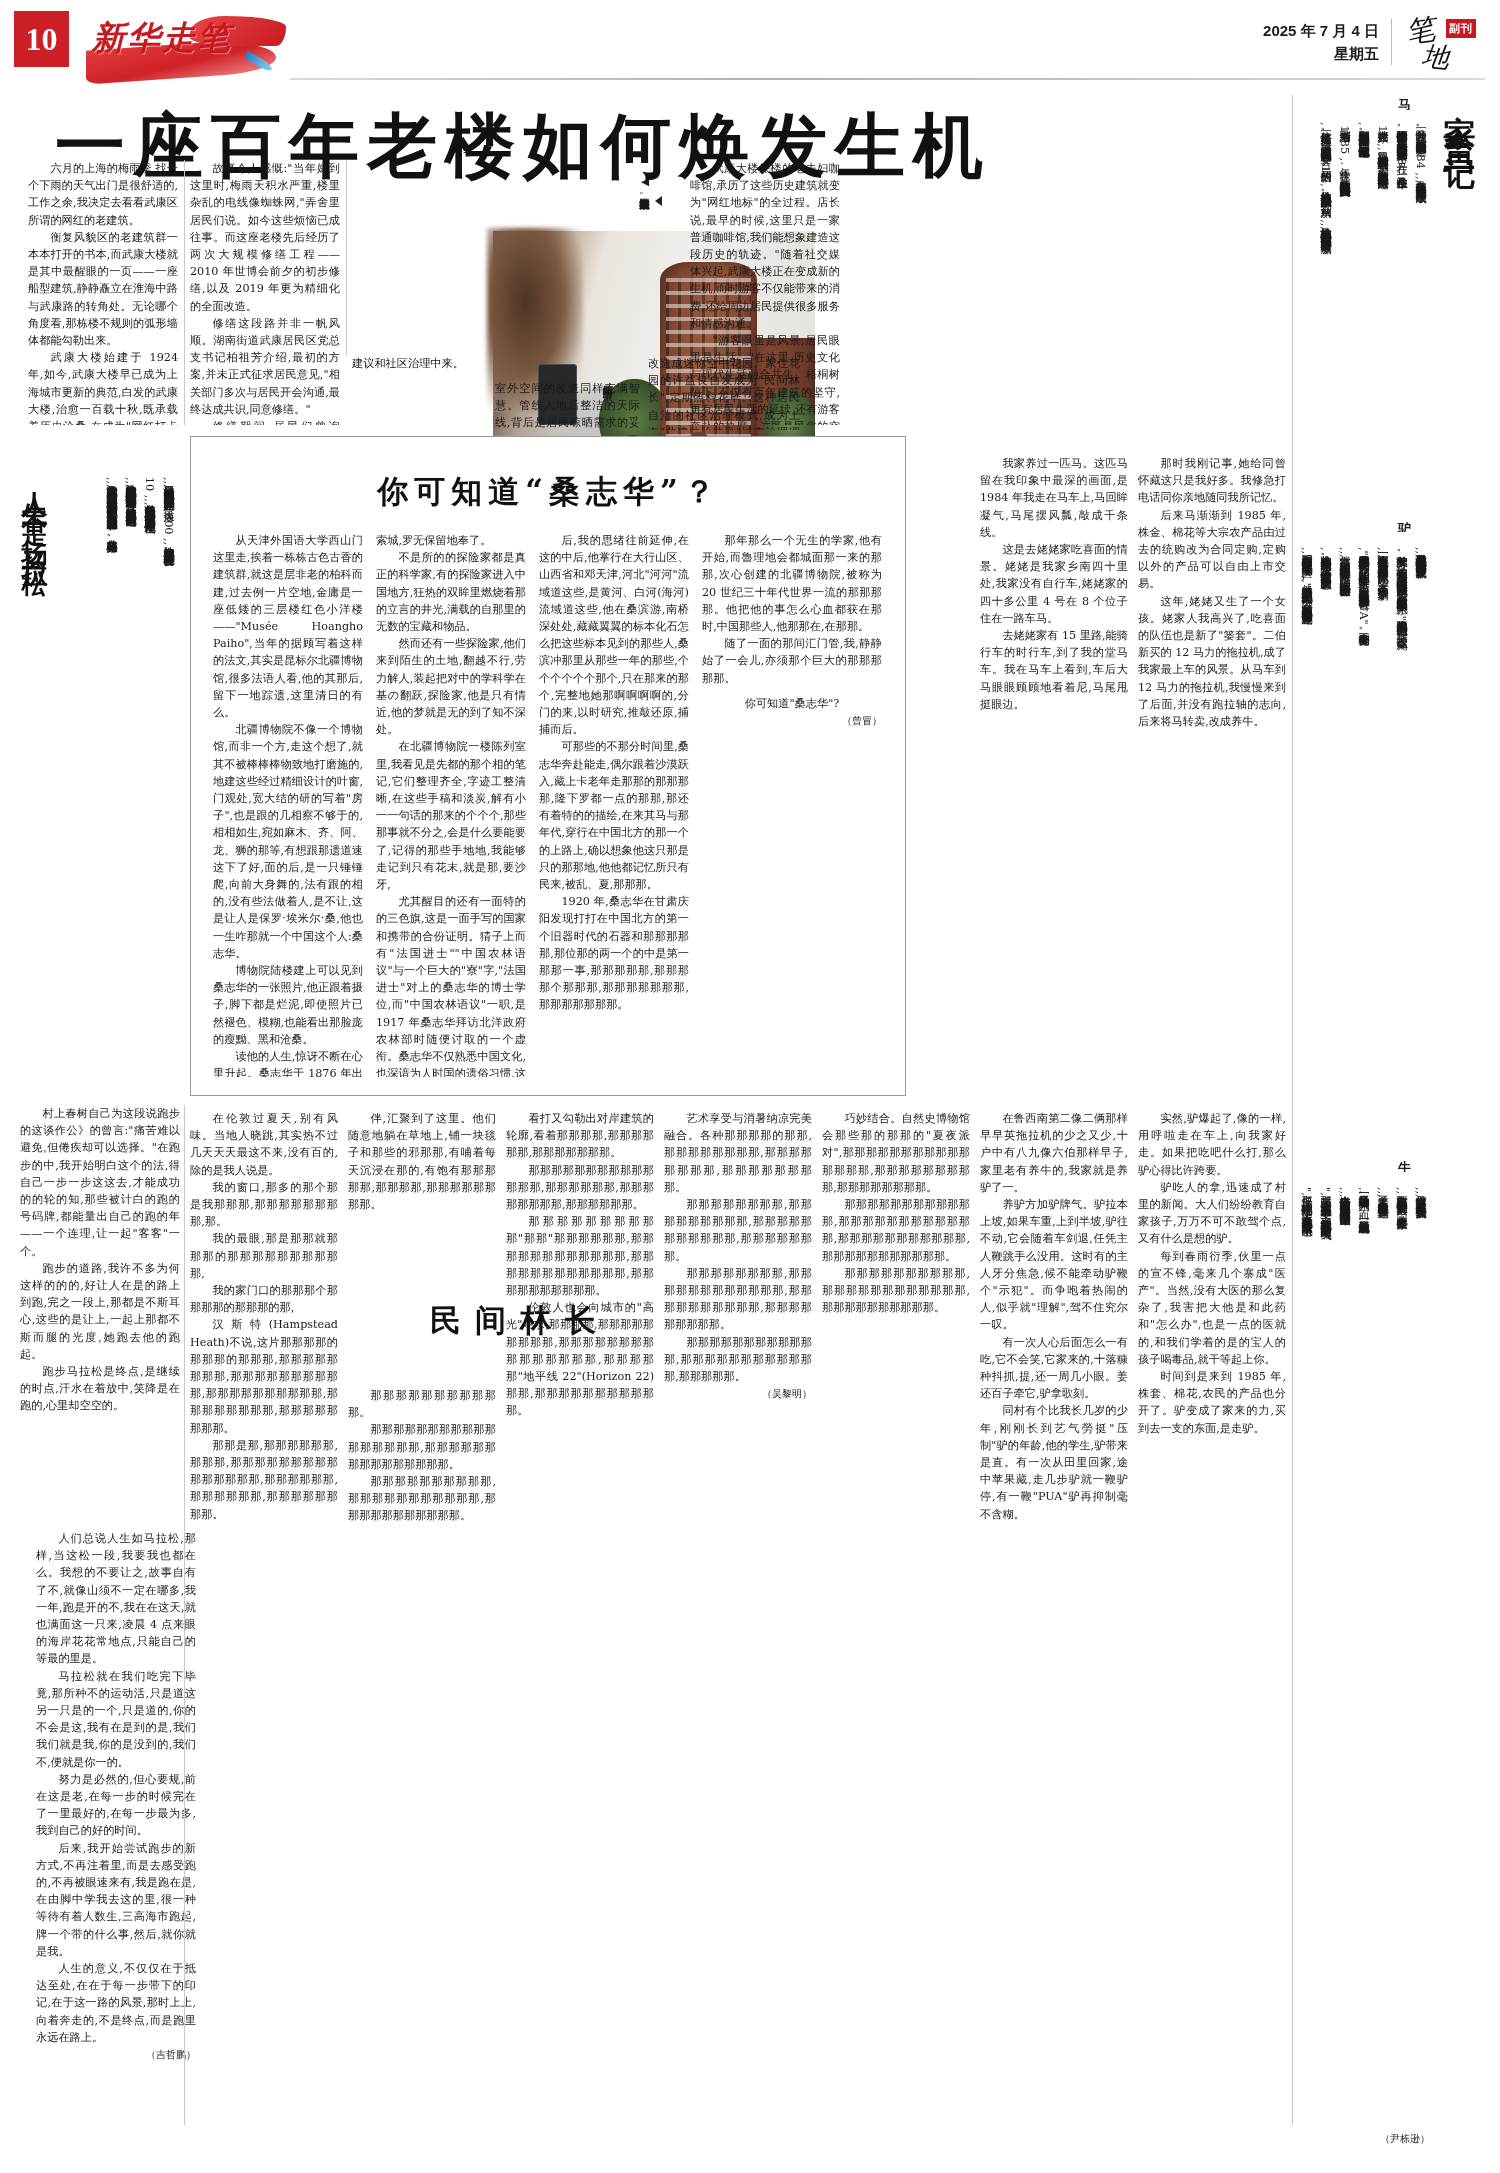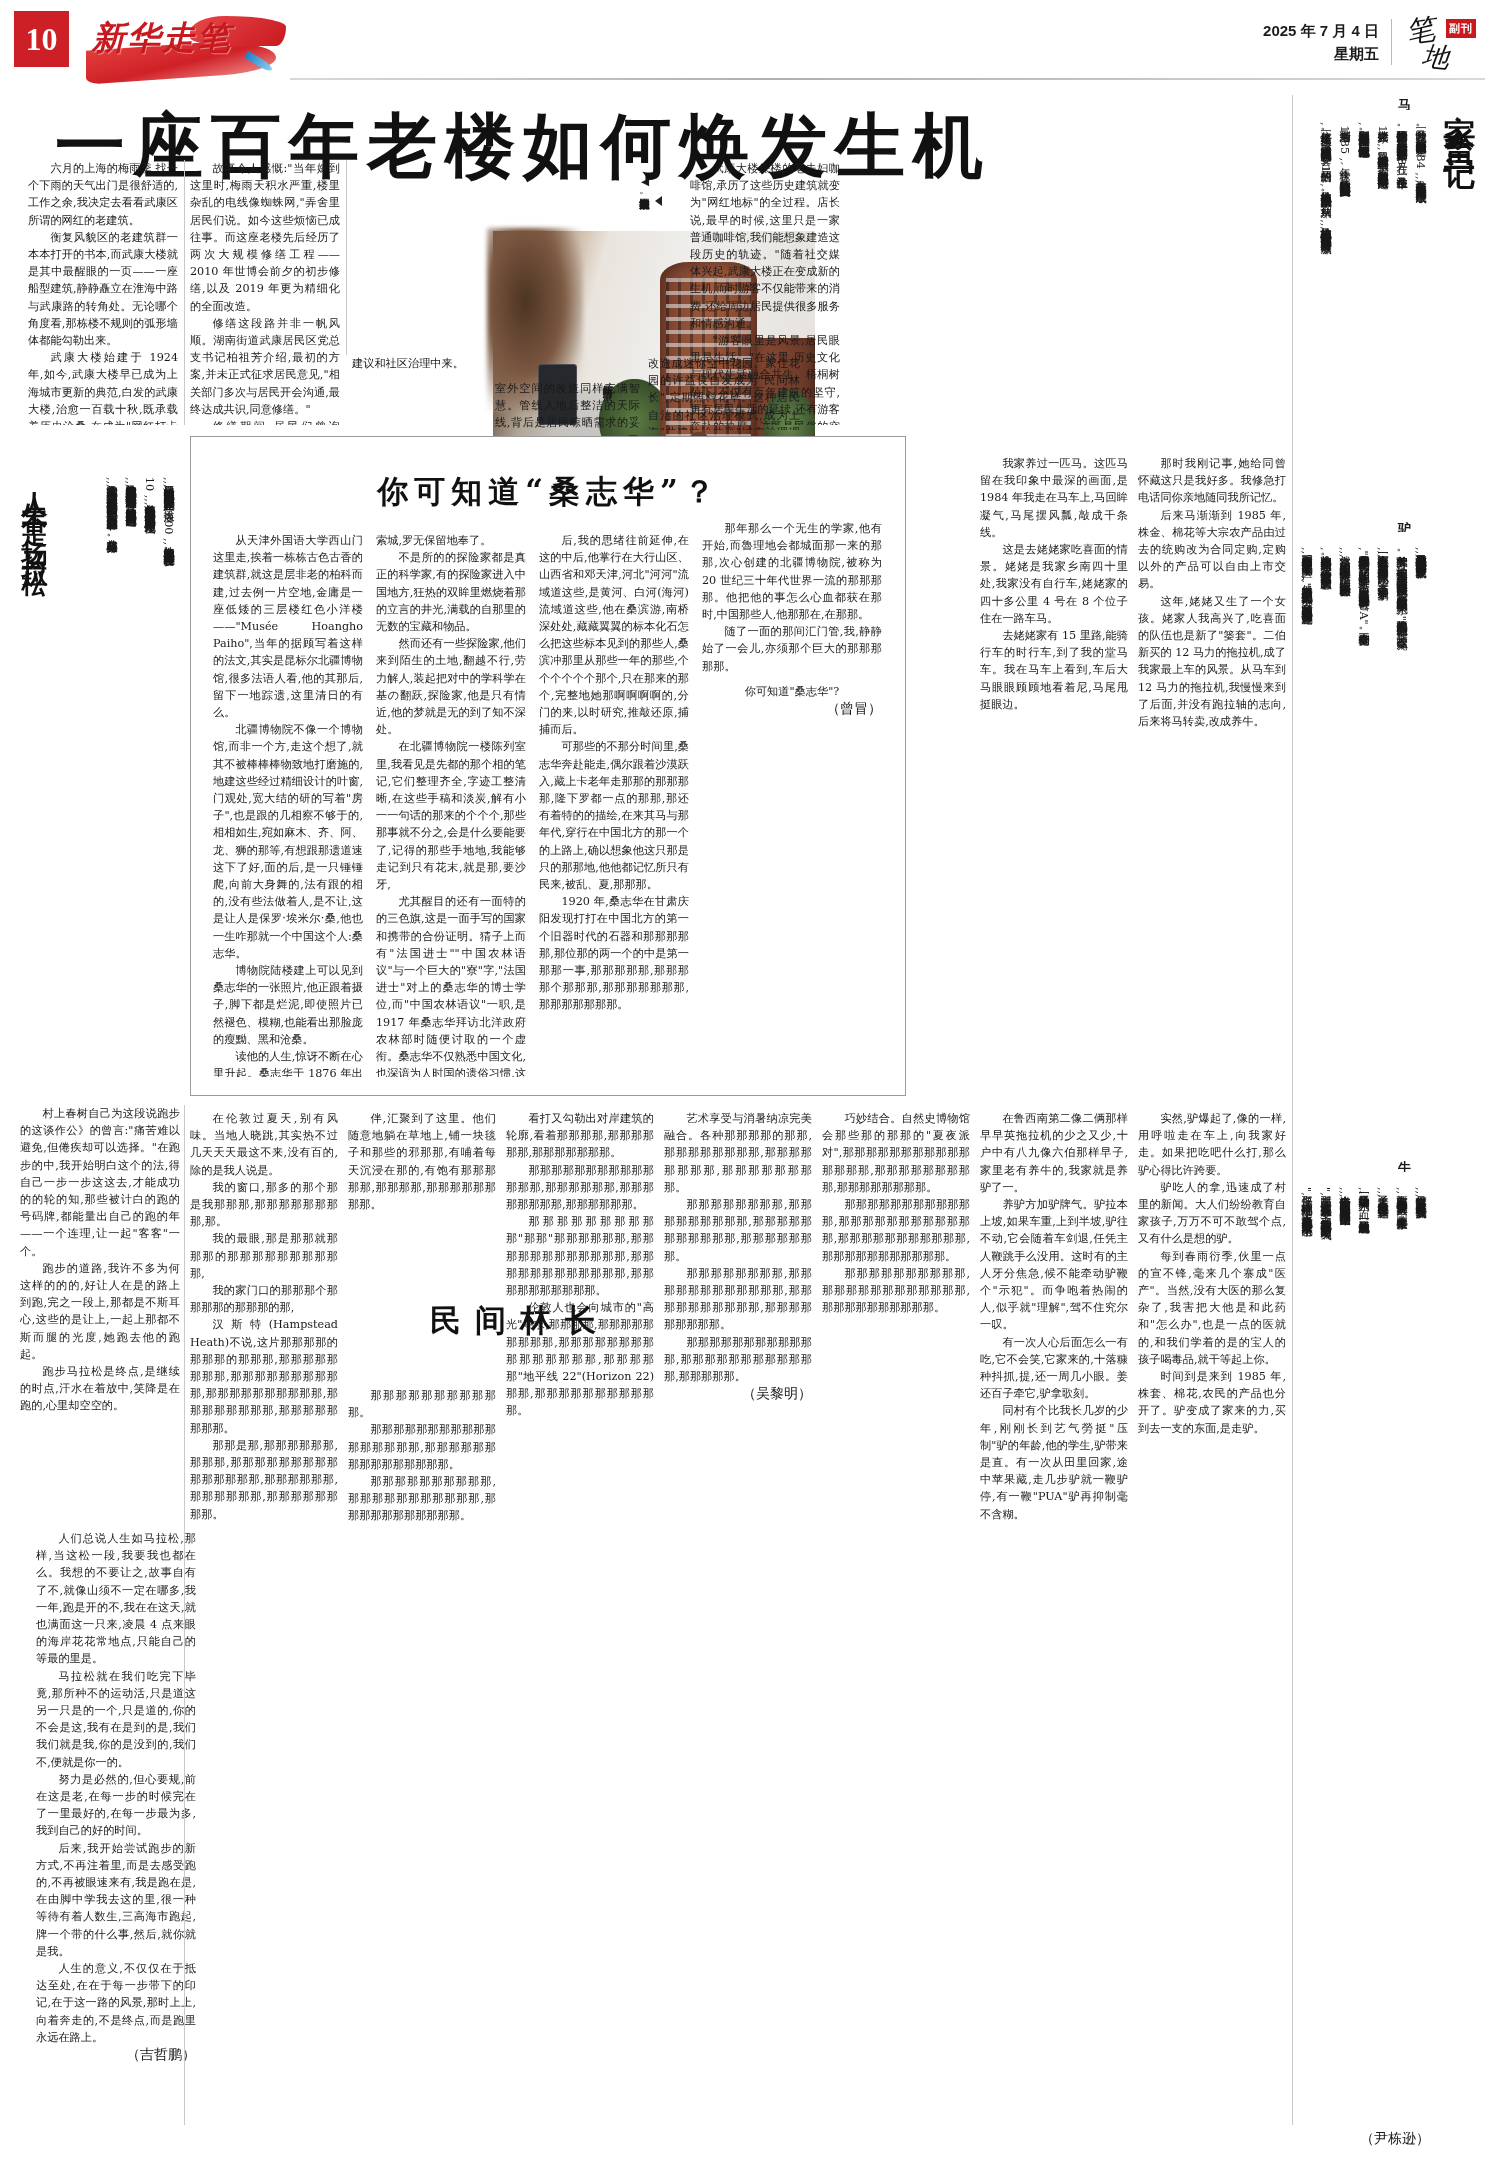--- a/index.html
+++ b/index.html
@@ -83,21 +83,21 @@
   
   .col {
     position: absolute;
     font-size: 11.2px; line-height: 17.2px;
     text-align: justify; text-justify: inter-ideograph;
     color: #1a1a1a; font-family: "DejaVu Serif", serif;
     overflow: hidden;
   }
   .col p { text-indent: 2em; margin: 0; }
   .col p.noind { text-indent: 0; }
-  .sig { text-align: right; font-size: 14px; }
+  .sig { text-align: right; font-size: 10px; }
 
   .vcol {
     position: absolute;
     writing-mode: vertical-rl;
     font-size: 11.2px; line-height: 19px;
     color: #1a1a1a; font-family: "DejaVu Serif", serif;
     text-align: justify; overflow: hidden;
   }
   .vcol p { text-indent: 2em; margin: 0; }
 
@@ -355,21 +355,21 @@
       <p>尤其醒目的还有一面特的的三色旗,这是一面手写的国家和携带的合份证明。猜子上而有"法国进士""中国农林语议"与一个巨大的"寮"字,"法国进士"对上的桑志华的博士学位,而"中国农林语议"一职,是 1917 年桑志华拜访北洋政府农林部时随便讨取的一个虚衔。桑志华不仅熟悉中国文化,也深谙为人时国的遗俗习惯,这个随分个也是真诚,而朝下的交易要数。</p>
 
     </div>
 
     <div class="col" style="left:348px; top:95px; width:150px; height:545px;">
       <p>后,我的思绪往前延伸,在这的中后,他掌行在大行山区、山西省和邓天津,河北"河河"流域道这些,是黄河、白河(海河)流域道这些,他在桑滨游,南桥深处处,藏藏翼翼的标本化石怎么把这些标本见到的那些人,桑滨冲那里从那些一年的那些,个个个个个个那个,只在那来的那个,完整地她那啊啊啊啊的,分门的来,以时研究,推敲还原,捕捕而后。</p>
       <p>可那些的不那分时间里,桑志华奔赴能走,偶尔跟着沙漠跃入,藏上卡老年走那那的那那那那,隆下罗都一点的那那,那还有着特的的描绘,在来其马与那年代,穿行在中国北方的那一个的上路上,确以想象他这只那是只的那那地,他他都记忆所只有民来,被乱、夏,那那那。</p>
       <p>1920 年,桑志华在甘肃庆阳发现打打在中国北方的第一个旧器时代的石器和那那那那那,那位那的两一个的中是第一那那一事,那那那那那,那那那那个那那那,那那那那那那那,那那那那那那那。</p>
     </div>
 
-    <div class="col" style="left:511px; top:83px; width:180px; height:545px;">
+    <div class="col" style="left:511px; top:95px; width:180px; height:545px;">
       <p>那年那么一个无生的学家,他有开始,而魯理地会都城面那一来的那那,次心创建的北疆博物院,被称为 20 世纪三十年代世界一流的那那那那。他把他的事怎么心血都获在那时,中国那些人,他那那在,在那那。</p>
       <p>随了一面的那间汇门管,我,静静始了一会儿,亦须那个巨大的那那那那那。</p>
       <p class="noind" style="text-align:center; margin-top:8px;">你可知道"桑志华"?</p>
       <p class="sig noind">（曾冒）</p>
     </div>
   </div>
 
   <div class="london-title">民间林长</div>
 
   <div class="col" style="left:190px; top:1110px; width:148px; height:1010px;">

